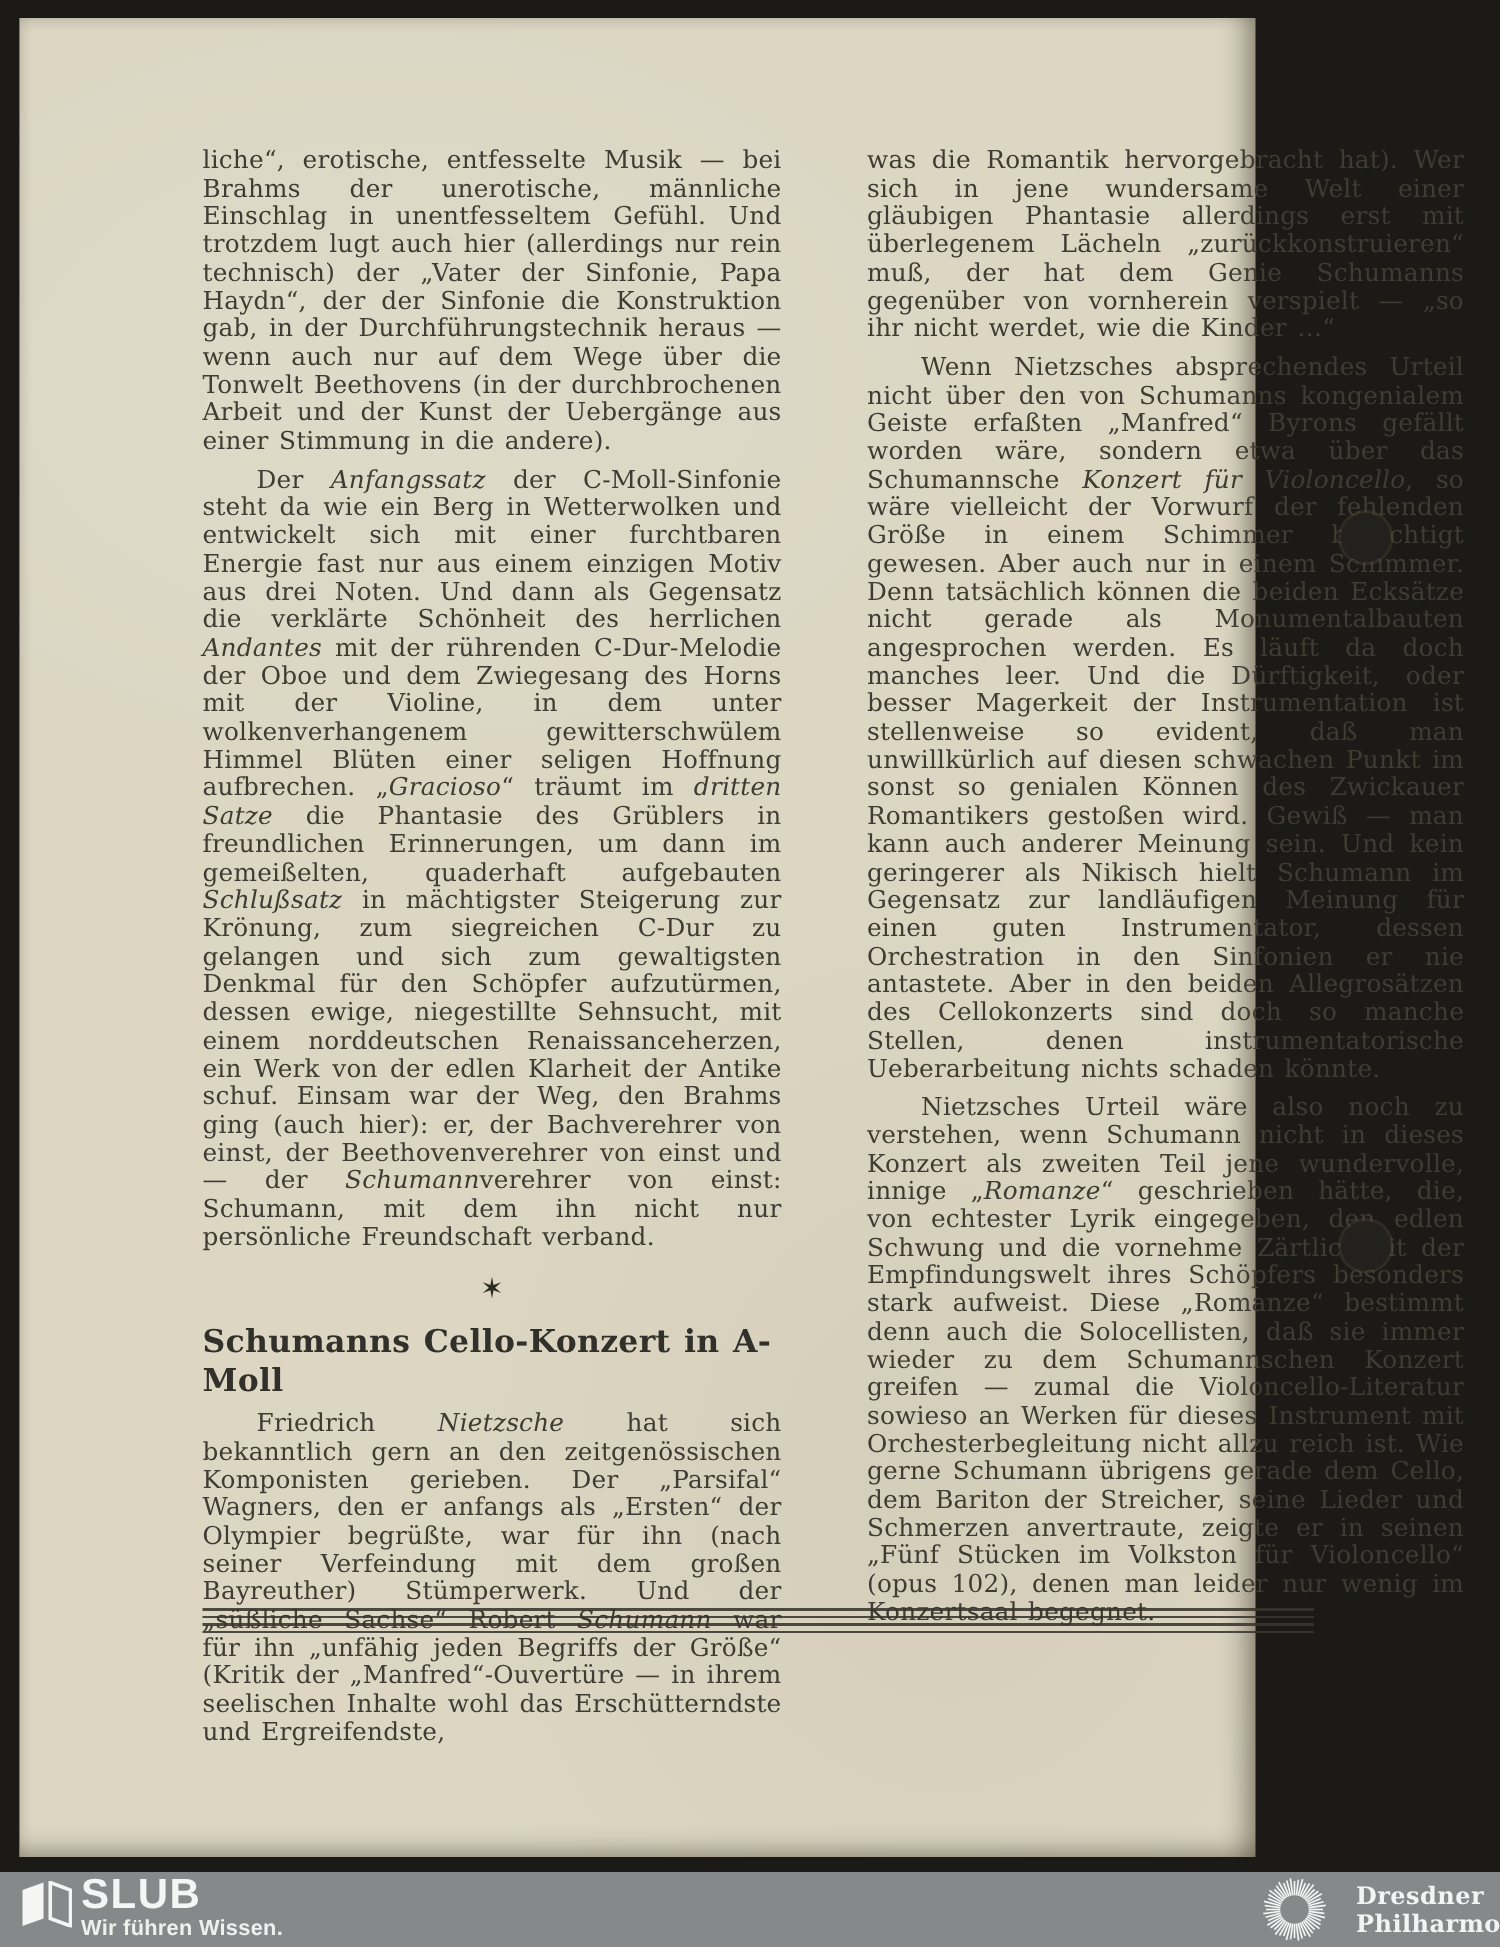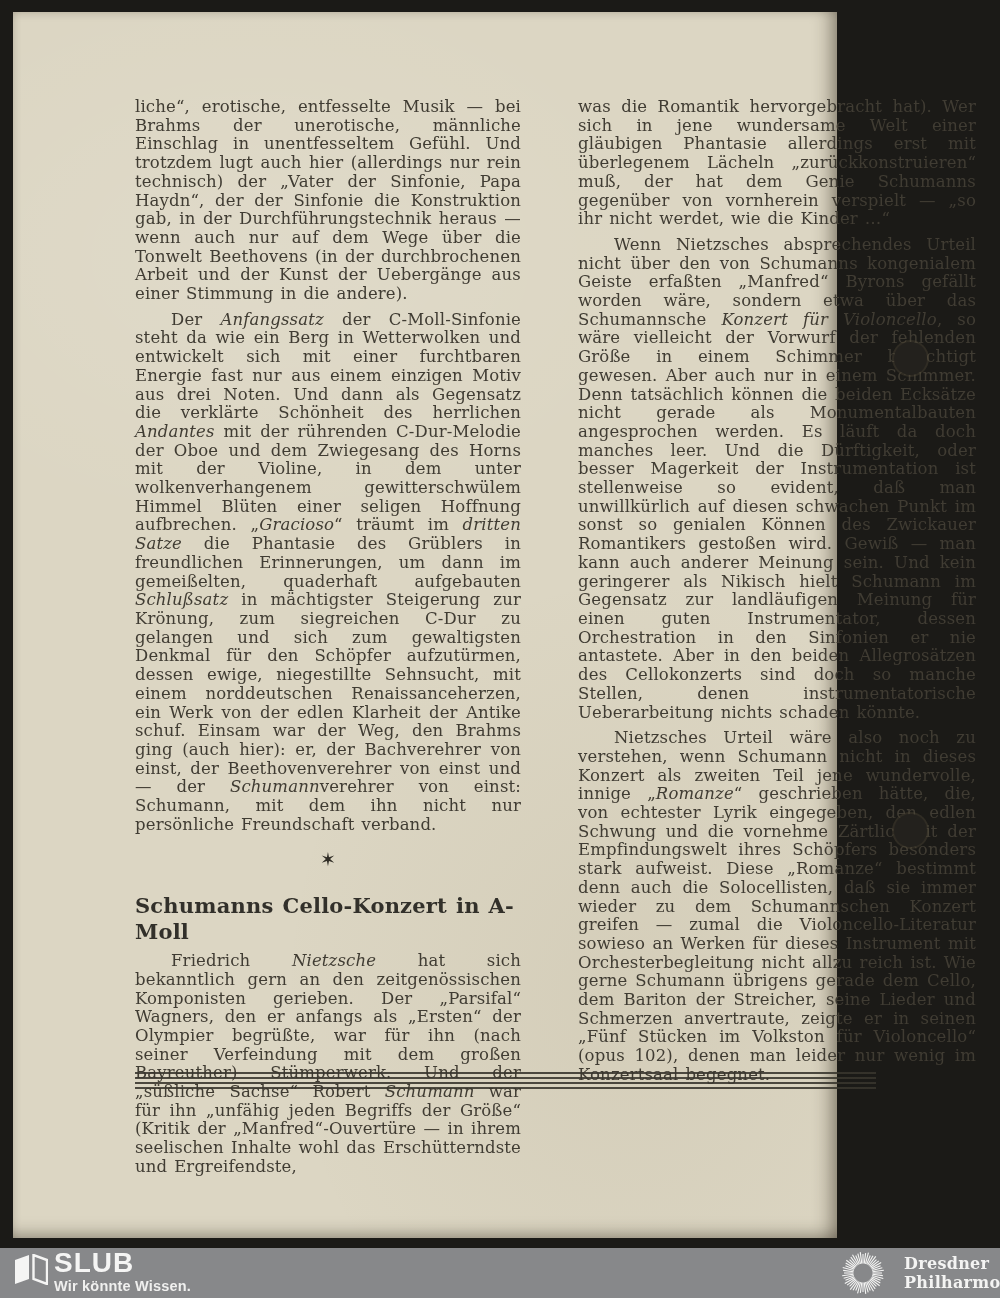--- a/index.html
+++ b/index.html
@@ -29,21 +29,21 @@
   .col-left{left:122px;width:386px;}
   .col-right{left:522px;width:398px;margin-left:43px;}
   .col p{margin:0;}
   .col p.indent{text-indent:36px;margin-top:7px;}
   .col em{}
   .star{
     text-align:center;font-size:19px;color:#2f2c25;
     margin:16px 0 4px 0;letter-spacing:0;
   }
   h2.heading{
-    margin:24px 0 6px 0;
+    margin:12px 0 6px 0;
     font-size:21px;font-weight:bold;color:#32302a;
     letter-spacing:0.2px;text-align:left;line-height:26px;
   }
   
   .rule-divider{
     position:absolute;left:122px;top:1060px;width:741px;height:17px;
     background:repeating-linear-gradient(to bottom,#38352d 0px,#38352d 1.7px,transparent 1.7px,transparent 5.1px);
     opacity:0.88;
   }
   
@@ -102,21 +102,21 @@
 
 <div class="footer-bar">
   <div class="slub-logo">
     <span class="slub-book">
       <svg width="34" height="31" viewBox="0 0 34 31">
         <polygon points="1,6 15,1 15,25 1,30" fill="#f5f5f4"></polygon>
         <polygon points="19.5,1 33,6 33,30 19.5,25" fill="none" stroke="#f5f5f4" stroke-width="2.4"></polygon>
       </svg>
     </span>
     <span class="slub-title">SLUB</span>
-    <span class="slub-tagline">Wir könnte Wissen.</span>
+    <span class="slub-tagline">Wir führen Wissen.</span>
   </div>
   <div class="dp-logo">
     <span class="dp-starburst">
       <svg id="dp-rays" width="46" height="46" viewBox="0 0 46 46">
           <line x1="32.5" y1="23" x2="42" y2="23" stroke="#f5f5f4" stroke-width="1.1"></line>
           <line x1="32.4187261830512" y1="24.23999882609049" x2="42.828897227476205" y2="25.61052384440103" stroke="#f5f5f4" stroke-width="1.1"></line>
           <line x1="32.17629534974615" y1="25.458780928473946" x2="43.284442352070435" y2="28.435199947152935" stroke="#f5f5f4" stroke-width="1.1"></line>
           <line x1="31.776855558857225" y1="26.635492607468354" x2="40.55371111771445" y2="30.270985214936708" stroke="#f5f5f4" stroke-width="1.1"></line>
           <line x1="31.22724133595217" y1="27.75" x2="40.32050807568878" y2="33" stroke="#f5f5f4" stroke-width="1.1"></line>
           <line x1="30.536856732766733" y1="28.783233575582848" x2="39.66042014611594" y2="35.783990009183135" stroke="#f5f5f4" stroke-width="1.1"></line>

